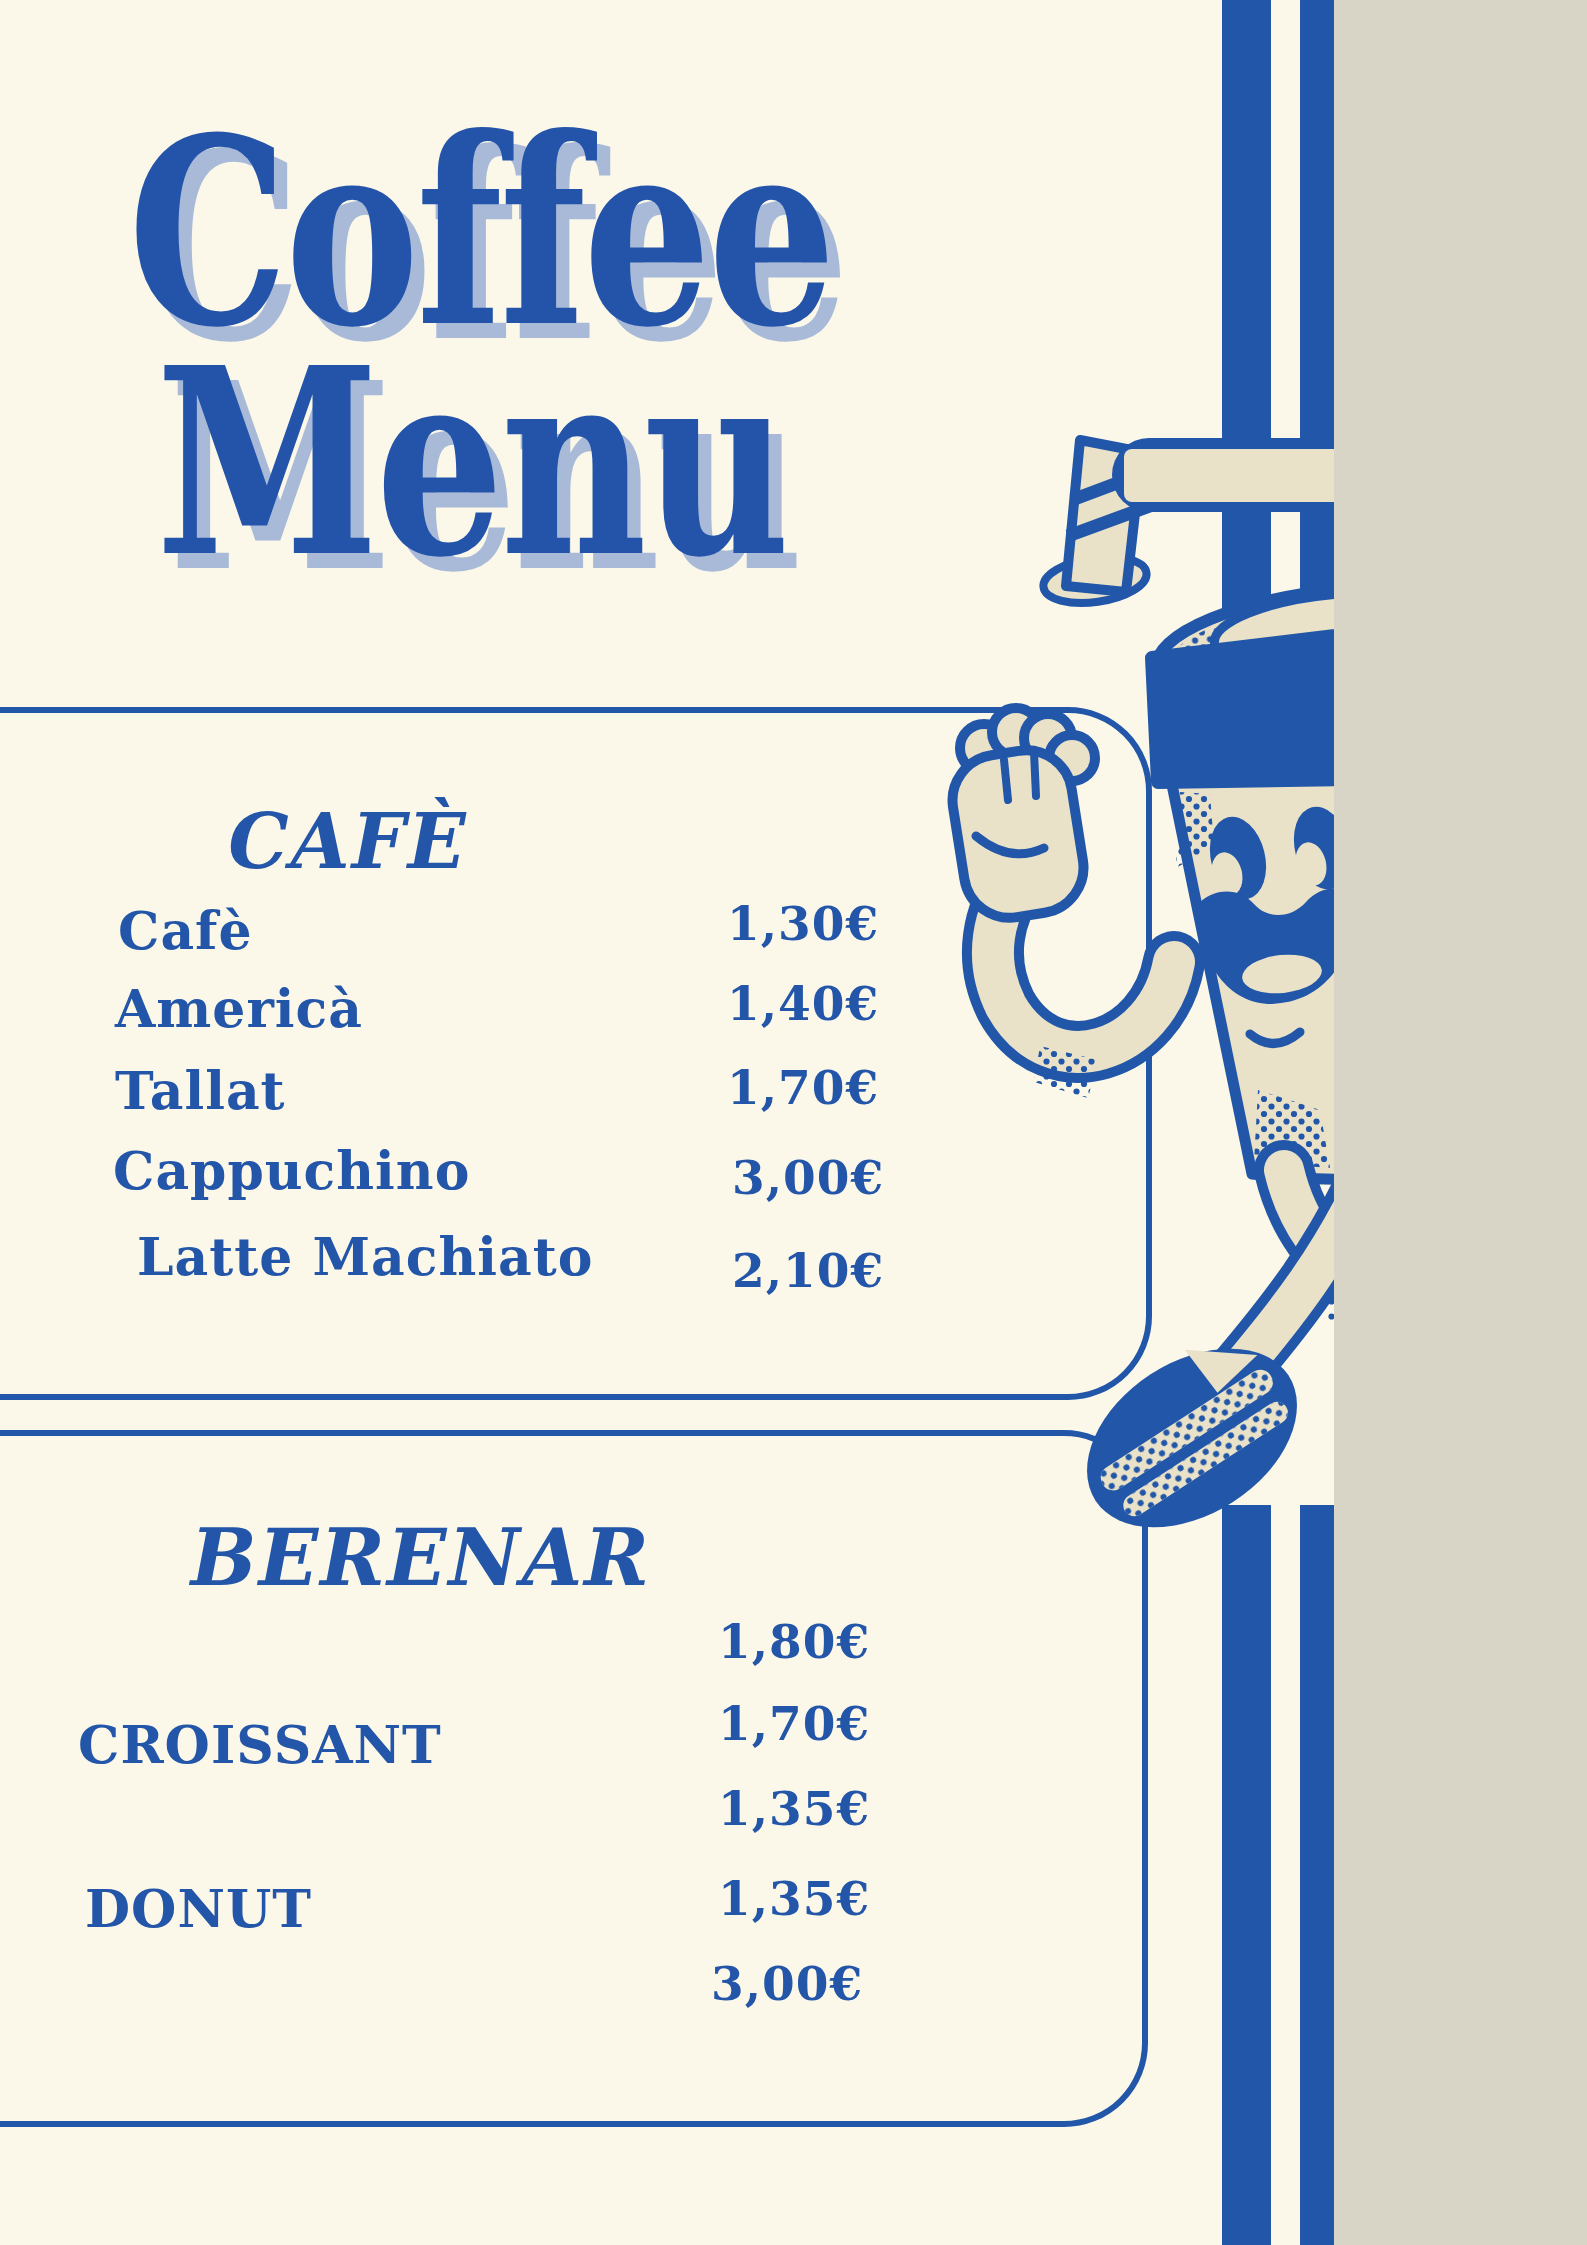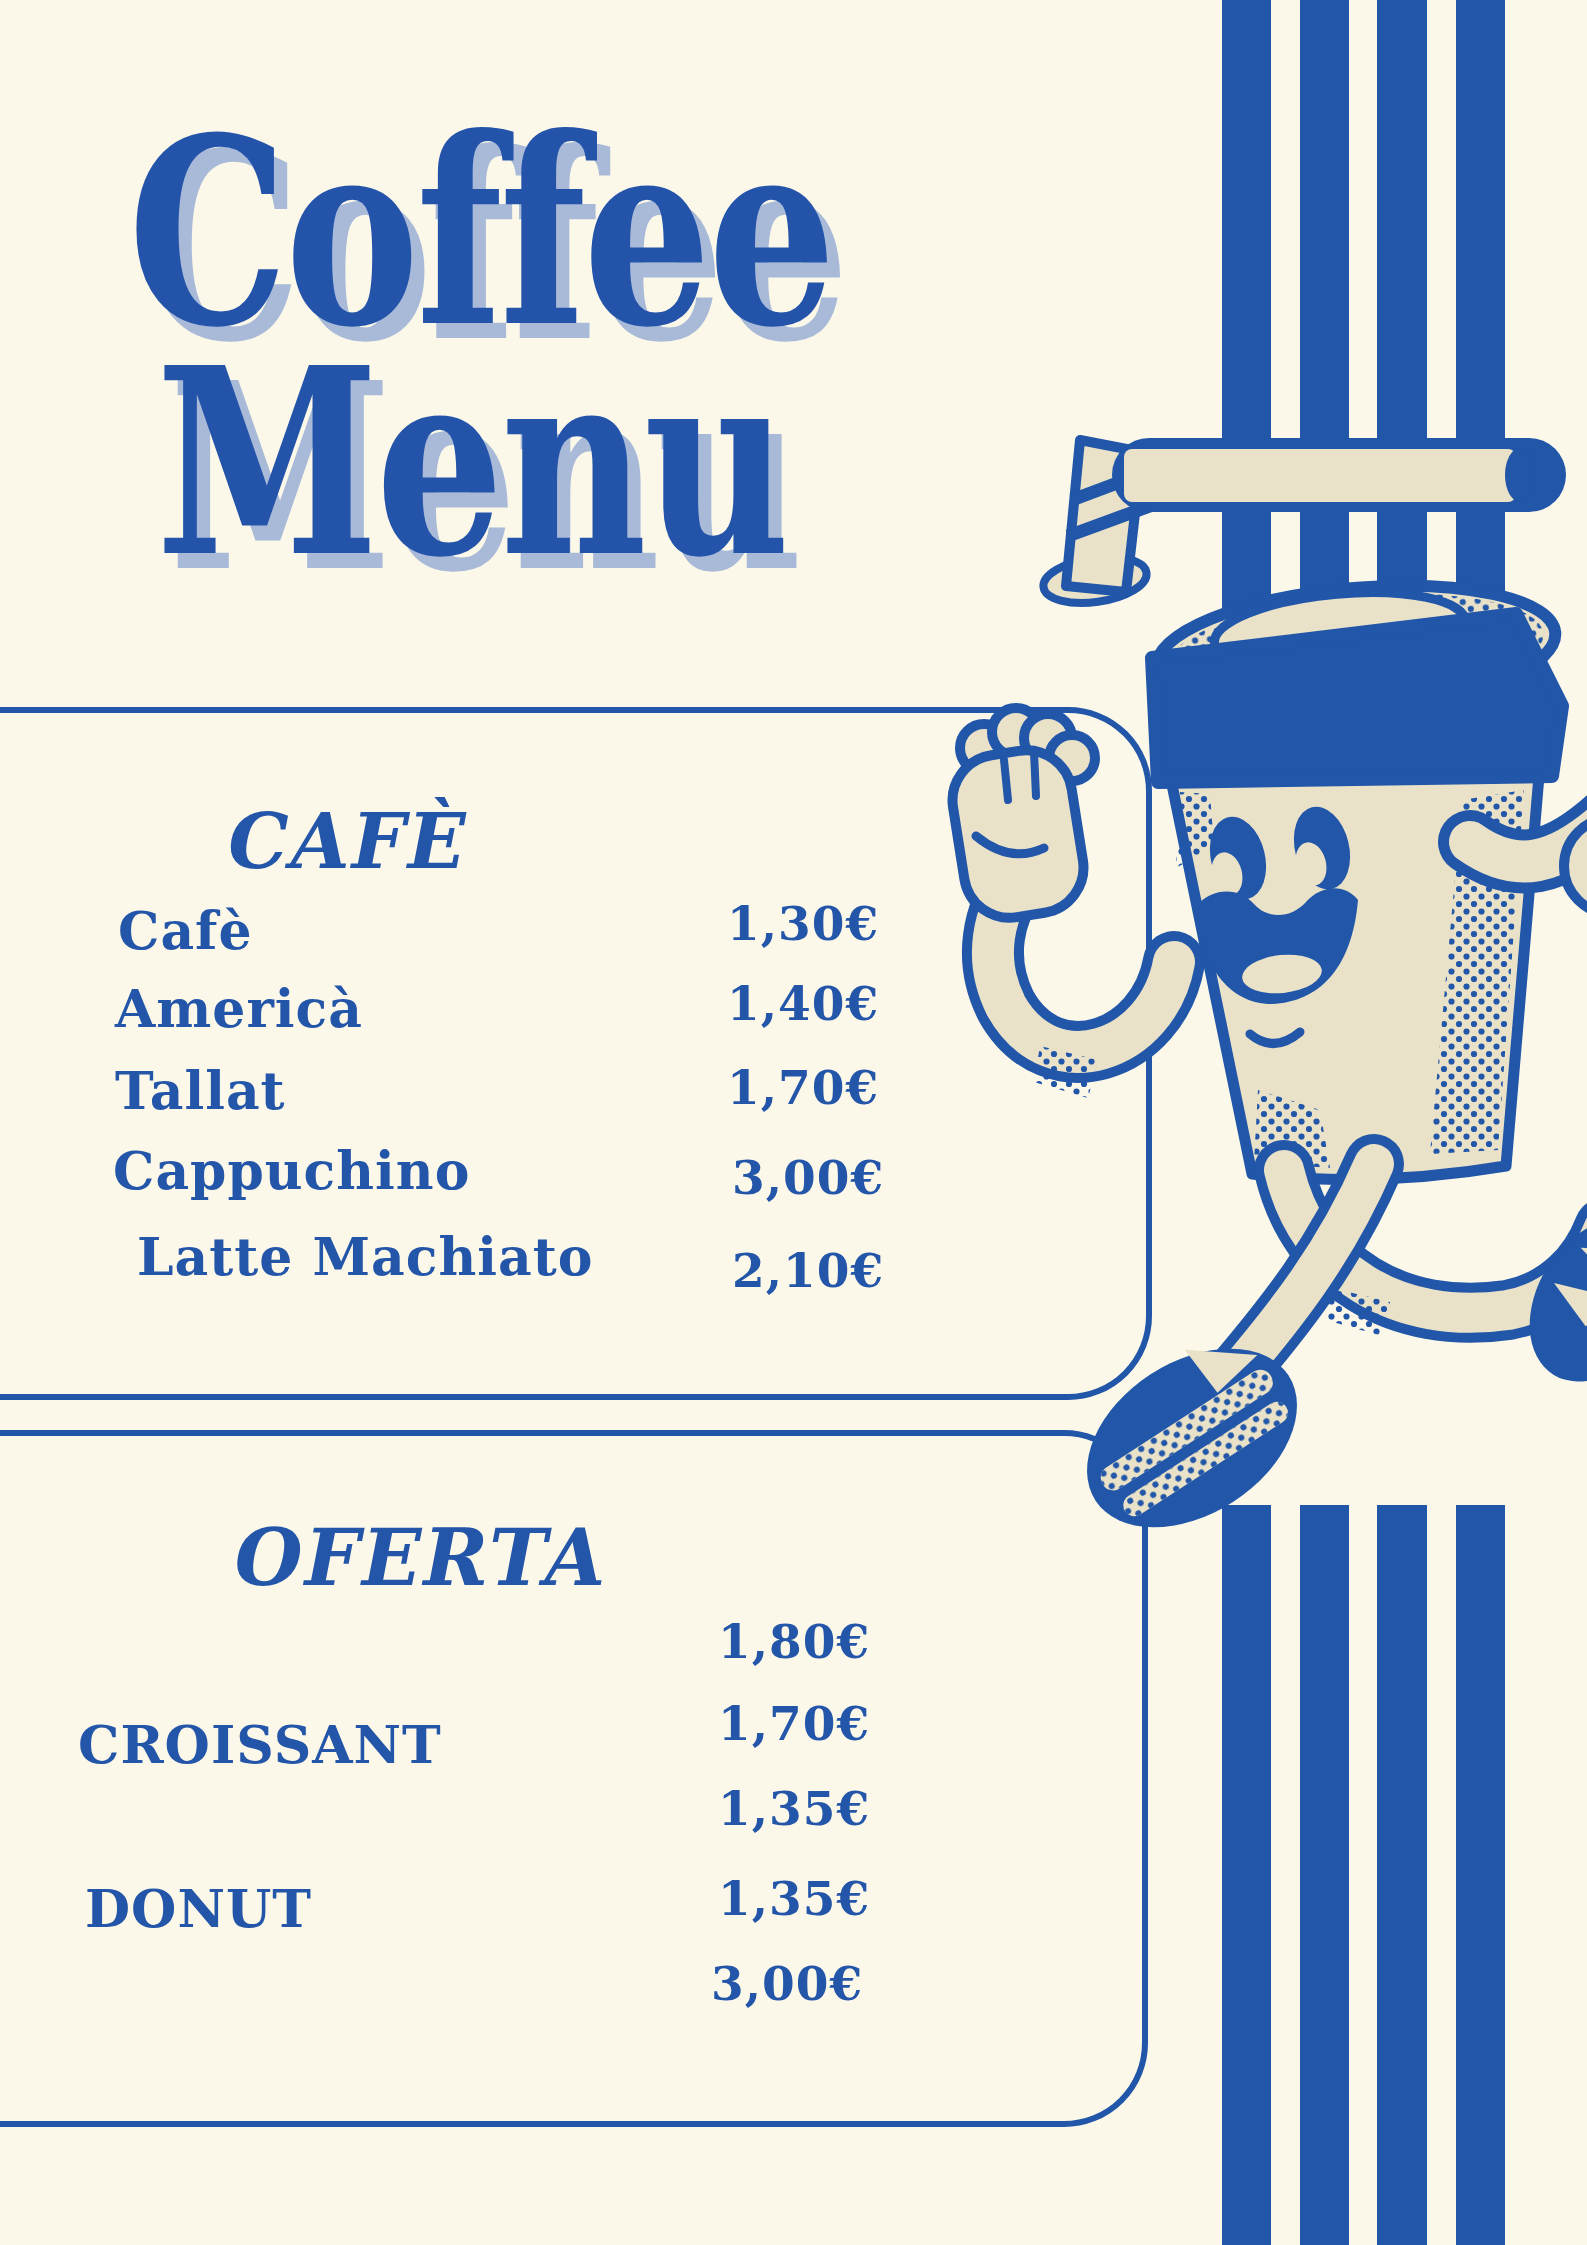--- a/index.html
+++ b/index.html
@@ -1,17 +1,17 @@
 <!DOCTYPE html>
 <html><head>
 <meta charset="utf-8">
 <style>
   html,body { margin:0; padding:0; background:#d8d4c6; }
   .poster {
-    position:relative; width:1587px; height:2245px;
+    position:relative; width:1334px; height:2245px;
     background:#FBF8E9; overflow:hidden;
     font-family:"DejaVu Serif","Liberation Serif",serif;
     color:#2355A9;
   }
   
   .stripe { position:absolute; background:#2156A8; }
   .stripe.s-top { top:0; height:768px; }
   .stripe.s-bot { top:1505px; height:740px; }
   .st1 { left:1222px; width:49px; }
   .st2 { left:1300px; width:49px; }
@@ -97,21 +97,21 @@
     <div class="row-price p2">1,40€</div>
     <div class="row-name n3">Tallat</div>
     <div class="row-price p3">1,70€</div>
     <div class="row-name n4">Cappuchino</div>
     <div class="row-price p4">3,00€</div>
     <div class="row-name n5">Latte Machiato</div>
     <div class="row-price p5">2,10€</div>
   </div>
 
   <div class="menu-box" id="box-berenar">
-    <div class="menu-header">OFERTA</div>
+    <div class="menu-header">BERENAR</div>
     <div class="row-price p1">1,80€</div>
     <div class="row-name n2">CROISSANT</div>
     <div class="row-price p2">1,70€</div>
     <div class="row-price p3">1,35€</div>
     <div class="row-name n4">DONUT</div>
     <div class="row-price p4">1,35€</div>
     <div class="row-price p5">3,00€</div>
   </div>
 
   <svg id="mascot" width="1587" height="2245" viewBox="0 0 1587 2245">

